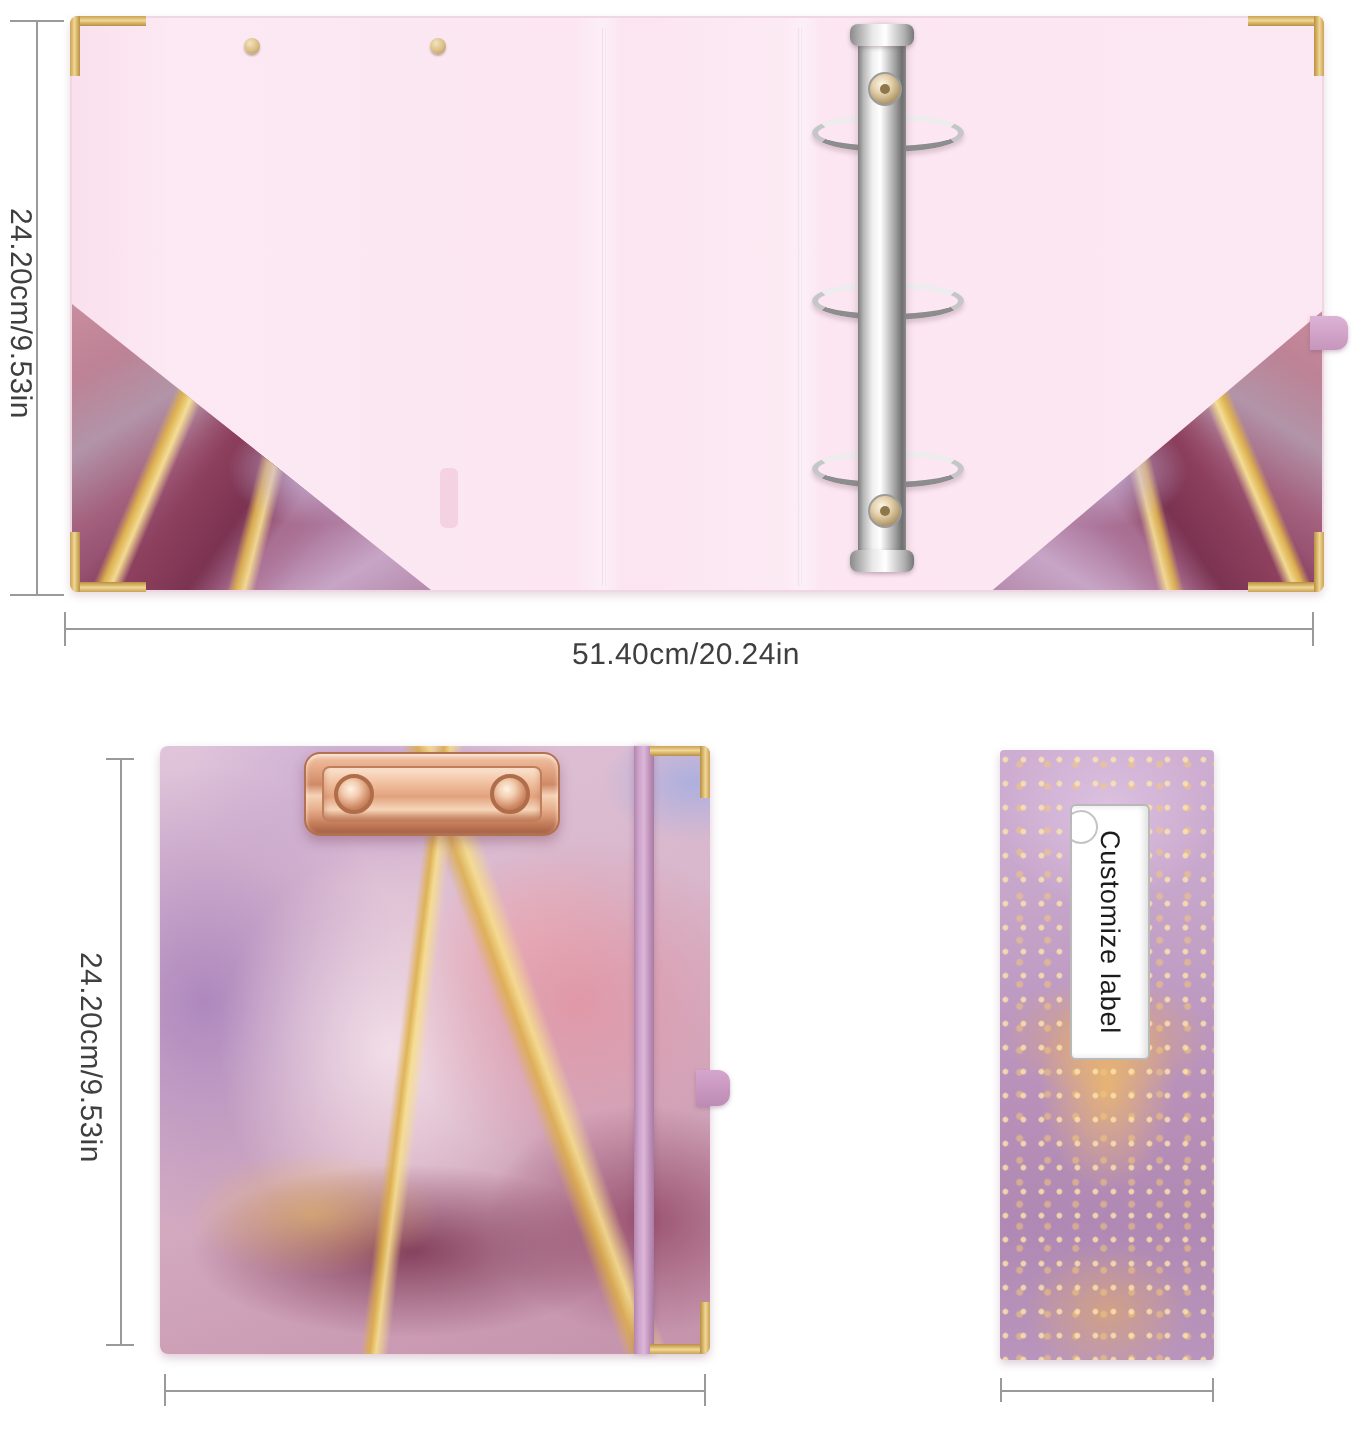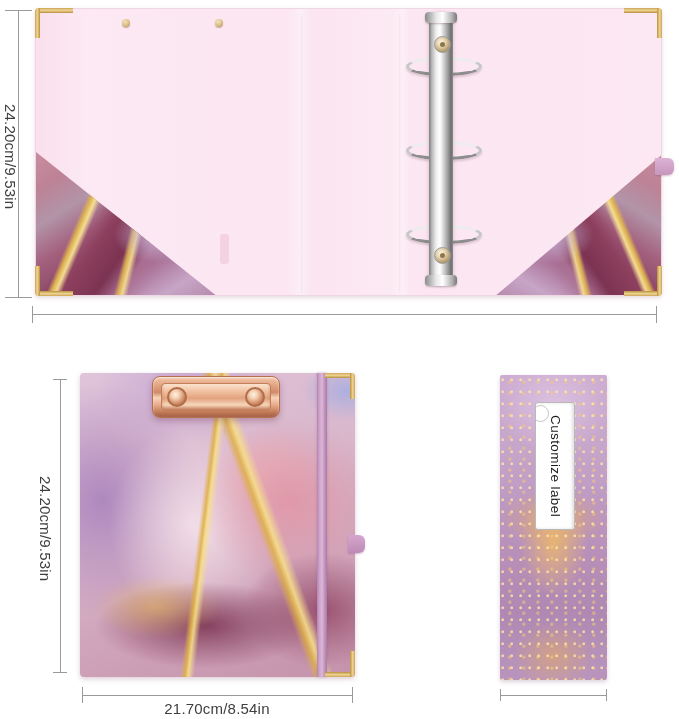--- a/index.html
+++ b/index.html
@@ -198,20 +198,21 @@
           <i class="gh"></i>
           <i class="gv"></i>
         </div>
 
       <div class="pen-tab" style="left:620px;top:150px;width:19px;height:17px;"></div>
     </div>
 
     <div class="abs dim-line-h" style="left:32px;top:314px;width:625px;"></div>
     <div class="abs dim-tick-v" style="left:32px;top:306px;height:17px;"></div>
     <div class="abs dim-tick-v" style="left:656px;top:306px;height:17px;"></div>
+    <div class="abs dim-text dim-text-h" style="left:223px;top:320px;width:240px;">51.40cm/20.24in</div>
   </div>
 
   <div class="abs" style="left:0;top:350px;width:470px;height:369px;">
 
     <div class="abs dim-line-v" style="left:60px;top:29px;height:293px;"></div>
     <div class="abs dim-cap-h" style="left:53px;top:29px;width:14px;"></div>
     <div class="abs dim-cap-h" style="left:53px;top:322px;width:14px;"></div>
     <div class="abs dim-text vtext" style="left:36px;top:126px;">24.20cm/9.53in</div>
 
     <div class="abs clipboard" style="top:23px;">
@@ -229,21 +230,20 @@
       <div class="gcorner gc-br" style="width:30px;height:26px;">
           <i class="gh"></i>
           <i class="gv" style="height:26px;"></i>
         </div>
       <div class="pen-tab" style="left:268px;top:162px;width:17px;height:18px;background:linear-gradient(180deg,#d5a6cd,#bd8bb5);"></div>
     </div>
 
     <div class="abs dim-line-h" style="left:82px;top:345px;width:271px;"></div>
     <div class="abs dim-tick-v" style="left:82px;top:337px;height:16px;"></div>
     <div class="abs dim-tick-v" style="left:352px;top:337px;height:16px;"></div>
-    <div class="abs dim-text dim-text-h" style="left:97px;top:351px;width:240px;">21.70cm/8.54in</div>
   </div>
 
   <div class="abs" style="left:430px;top:350px;width:249px;height:369px;">
 
     <div class="abs spine" style="left:70px;top:25px;">
       <div class="spine-label">
         <span class="notch"></span>
         <span class="spine-label-text">Customize label</span>
       </div>
     </div>

